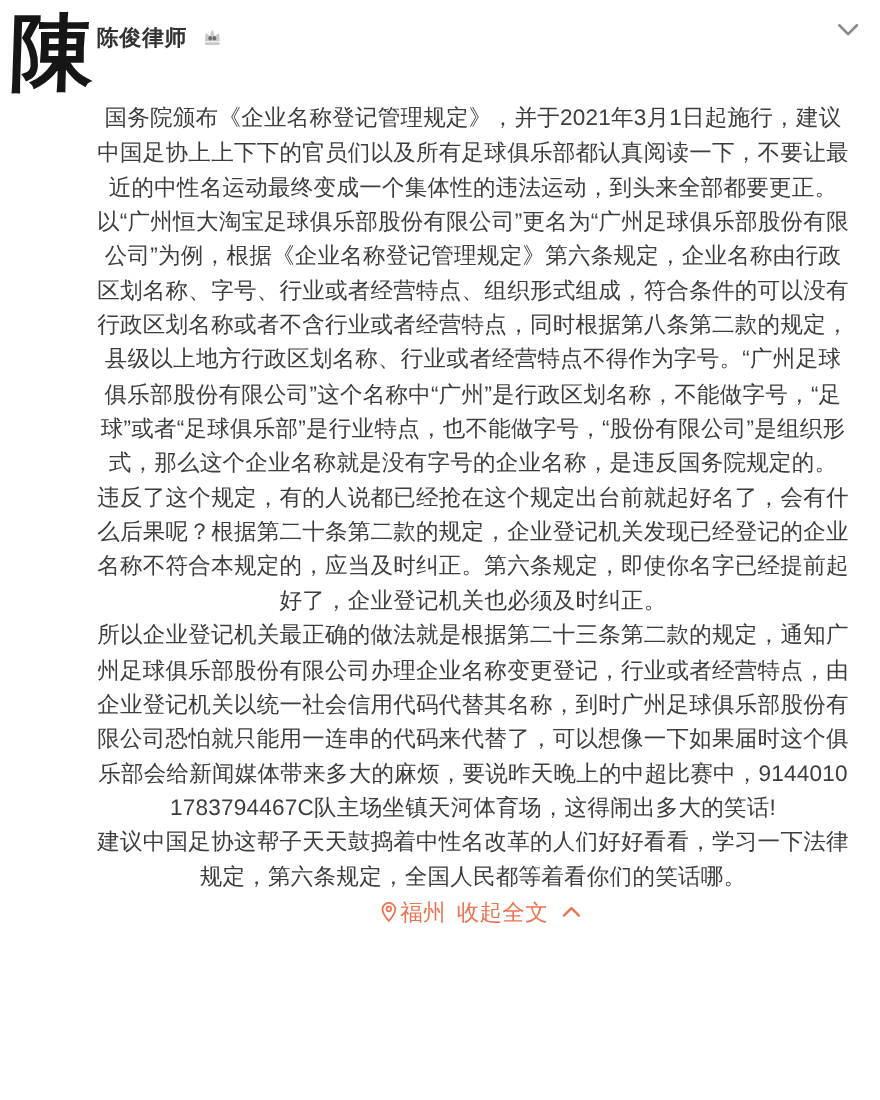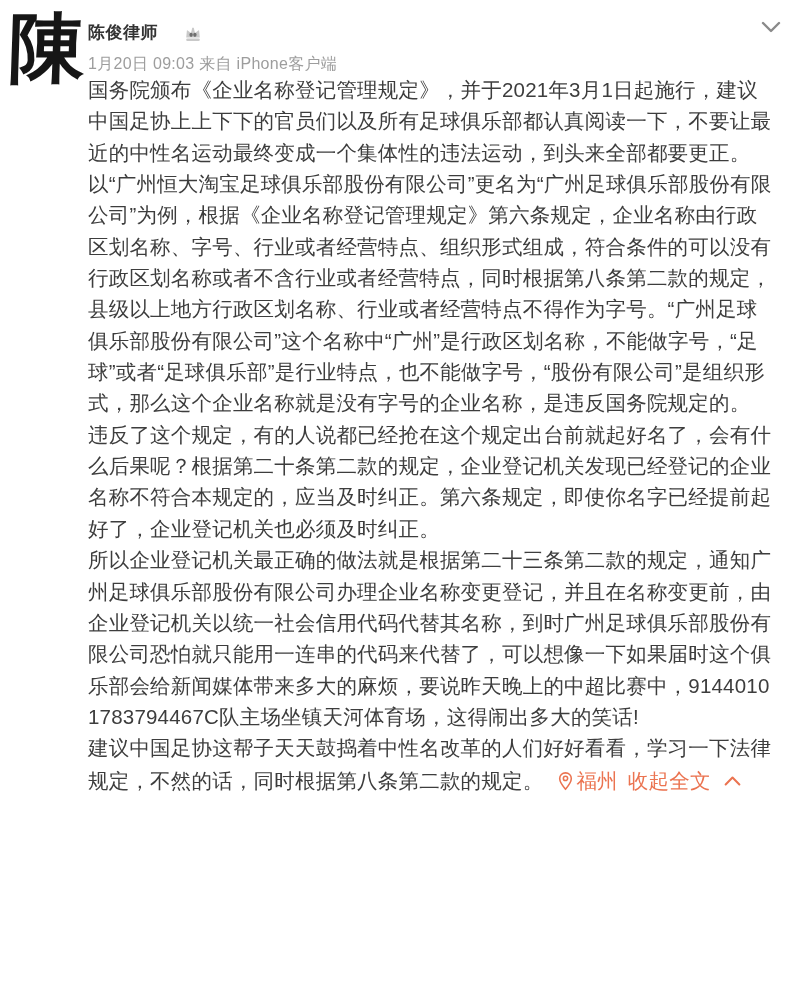--- a/index.html
+++ b/index.html
@@ -16,34 +16,34 @@
     position:absolute;left:8px;top:4px;width:78px;height:88px;background:#fff;
     display:flex;align-items:center;justify-content:center;cursor:pointer;
   }
   .avatar span{
     font-family:"DejaVu Serif","Liberation Serif",serif;
     font-size:76px;line-height:1;color:#161616;font-weight:bold;
     transform:skewX(-2deg);
   }
   
   .author{
-    position:absolute;left:88px;top:21px;font-size:17px;font-weight:bold;color:var(--name);
+    position:absolute;left:88px;top:21px;font-size:20px;font-weight:bold;color:var(--name);
     letter-spacing:0.5px;cursor:pointer;
   }
   .crown{position:absolute;left:183px;top:24px;width:20px;height:20px;}
   .menu-caret{position:absolute;left:758px;top:16px;width:26px;height:22px;cursor:pointer;
     display:flex;align-items:center;justify-content:center;}
   .meta{
     position:absolute;left:88px;top:54px;font-size:16px;color:var(--meta);letter-spacing:0.3px;
   }
   
   .content{
-    position:absolute;left:88px;top:74px;width:684px;
+    position:absolute;left:88px;top:92px;width:684px;
     font-size:20.5px;line-height:31.35px;color:var(--text);
-    text-align:left;word-break:break-all;letter-spacing:0.2px;
+    text-align:center;word-break:break-all;letter-spacing:0.2px;
   }
   .content p{margin:0;}
   .tail-links{white-space:nowrap;color:var(--link);margin-left:14px;cursor:pointer;margin-top:11px;}
   .tail-links .pin{display:inline-block;vertical-align:-3px;margin-right:2px;}
   .tail-links .loc-label{margin-right:10px;}
   .tail-links .chev-up{display:inline-block;vertical-align:1px;margin-left:12px;}
 </style>
 </head>
 <body>
 
@@ -63,28 +63,27 @@
       <rect x="3.2" y="14.4" width="13.6" height="2.6" rx="1.3" fill="#c9c9c9"></rect>
     </svg>
   </span>
 
   <span class="menu-caret">
     <svg width="22" height="14" viewBox="0 0 22 14">
       <polyline points="3,3 11,11 19,3" fill="none" stroke="#8a8a8a" stroke-width="2.4" stroke-linecap="round" stroke-linejoin="round"></polyline>
     </svg>
   </span>
 
-  <div class="meta">1月20日 09:03 来自 iPhone客户端</div>
 
   <div class="content">
     <p>国务院颁布《企业名称登记管理规定》，并于2021年3月1日起施行，建议中国足协上上下下的官员们以及所有足球俱乐部都认真阅读一下，不要让最近的中性名运动最终变成一个集体性的违法运动，到头来全部都要更正。</p>
     <p>以“广州恒大淘宝足球俱乐部股份有限公司”更名为“广州足球俱乐部股份有限公司”为例，根据《企业名称登记管理规定》第六条规定，企业名称由行政区划名称、字号、行业或者经营特点、组织形式组成，符合条件的可以没有行政区划名称或者不含行业或者经营特点，同时根据第八条第二款的规定，县级以上地方行政区划名称、行业或者经营特点不得作为字号。“广州足球俱乐部股份有限公司”这个名称中“广州”是行政区划名称，不能做字号，“足球”或者“足球俱乐部”是行业特点，也不能做字号，“股份有限公司”是组织形式，那么这个企业名称就是没有字号的企业名称，是违反国务院规定的。</p>
     <p>违反了这个规定，有的人说都已经抢在这个规定出台前就起好名了，会有什么后果呢？根据第二十条第二款的规定，企业登记机关发现已经登记的企业名称不符合本规定的，应当及时纠正。第六条规定，即使你名字已经提前起好了，企业登记机关也必须及时纠正。</p>
-    <p>所以企业登记机关最正确的做法就是根据第二十三条第二款的规定，通知广州足球俱乐部股份有限公司办理企业名称变更登记，并且在名称变更前，由企业登记机关以统一社会信用代码代替其名称，到时广州足球俱乐部股份有限公司恐怕就只能用一连串的代码来代替了，可以想像一下如果届时这个俱乐部会给新闻媒体带来多大的麻烦，要说昨天晚上的中超比赛中，91440101783794467C队主场坐镇天河体育场，这得闹出多大的笑话!</p>
-    <p><span>建议中国足协这帮子天天鼓捣着中性名改革的人们好好看看，学习一下法律规定，不然的话，同时根据第八条第二款的规定。</span><span class="tail-links"><span class="pin"><svg width="17" height="20" viewBox="0 0 24 28">
+    <p>所以企业登记机关最正确的做法就是根据第二十三条第二款的规定，通知广州足球俱乐部股份有限公司办理企业名称变更登记，行业或者经营特点，由企业登记机关以统一社会信用代码代替其名称，到时广州足球俱乐部股份有限公司恐怕就只能用一连串的代码来代替了，可以想像一下如果届时这个俱乐部会给新闻媒体带来多大的麻烦，要说昨天晚上的中超比赛中，91440101783794467C队主场坐镇天河体育场，这得闹出多大的笑话!</p>
+    <p><span>建议中国足协这帮子天天鼓捣着中性名改革的人们好好看看，学习一下法律规定，第六条规定，全国人民都等着看你们的笑话哪。</span><span class="tail-links"><span class="pin"><svg width="17" height="20" viewBox="0 0 24 28">
               <path d="M12 2.5 C7.3 2.5 3.8 6.1 3.8 10.5 C3.8 16.2 12 25.5 12 25.5 C12 25.5 20.2 16.2 20.2 10.5 C20.2 6.1 16.7 2.5 12 2.5 Z" fill="none" stroke="#eb7350" stroke-width="2.2"></path>
               <circle cx="12" cy="10.3" r="3" fill="none" stroke="#eb7350" stroke-width="2.2"></circle>
             </svg></span><span class="loc-label">福州</span><span>收起全文</span><span class="chev-up"><svg width="19" height="12" viewBox="0 0 22 14">
               <polyline points="3,11 11,3 19,11" fill="none" stroke="#eb7350" stroke-width="2.4" stroke-linecap="round" stroke-linejoin="round"></polyline>
             </svg></span></span></p>
   </div>
 
 </div>
 
 </body></html>

